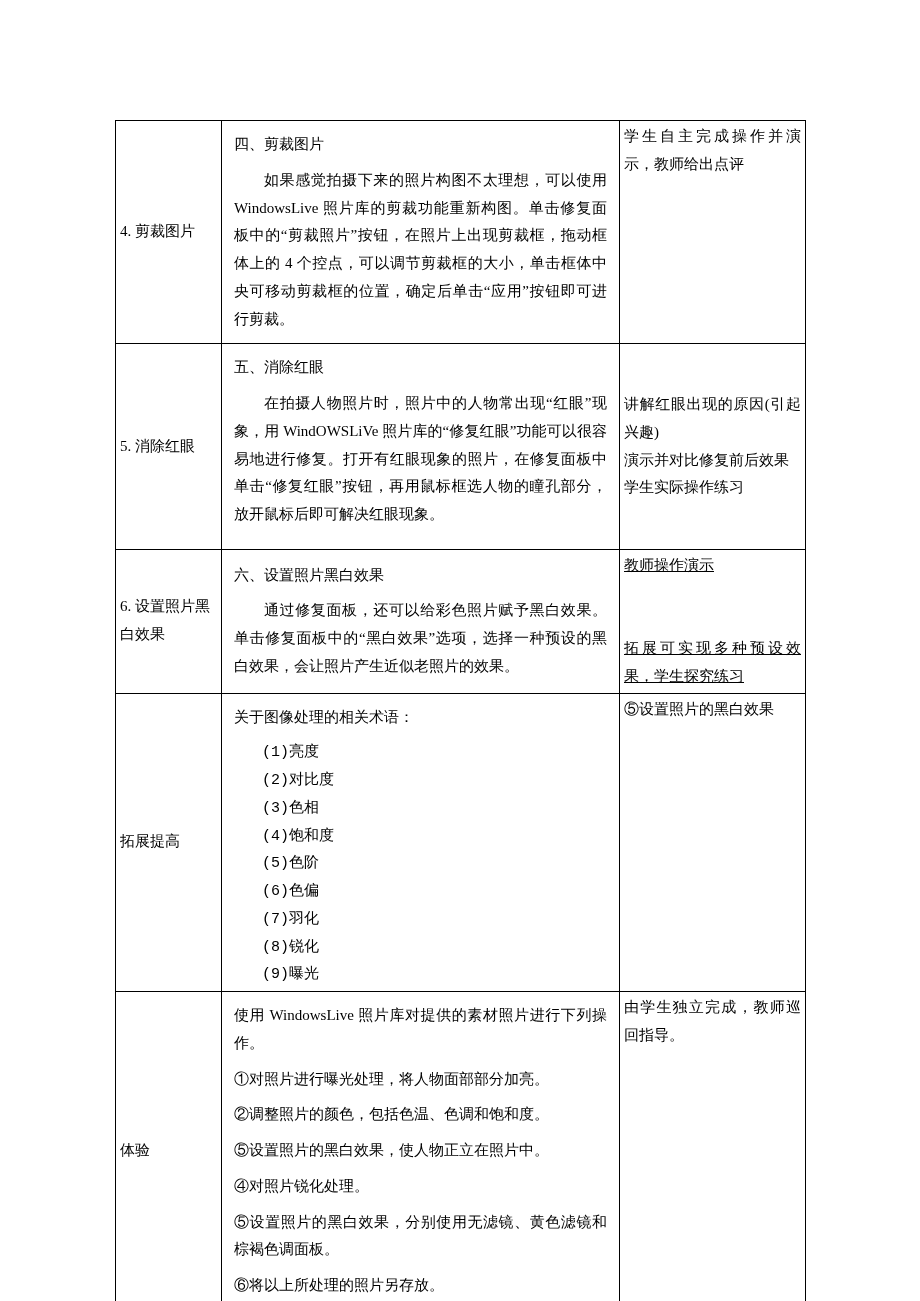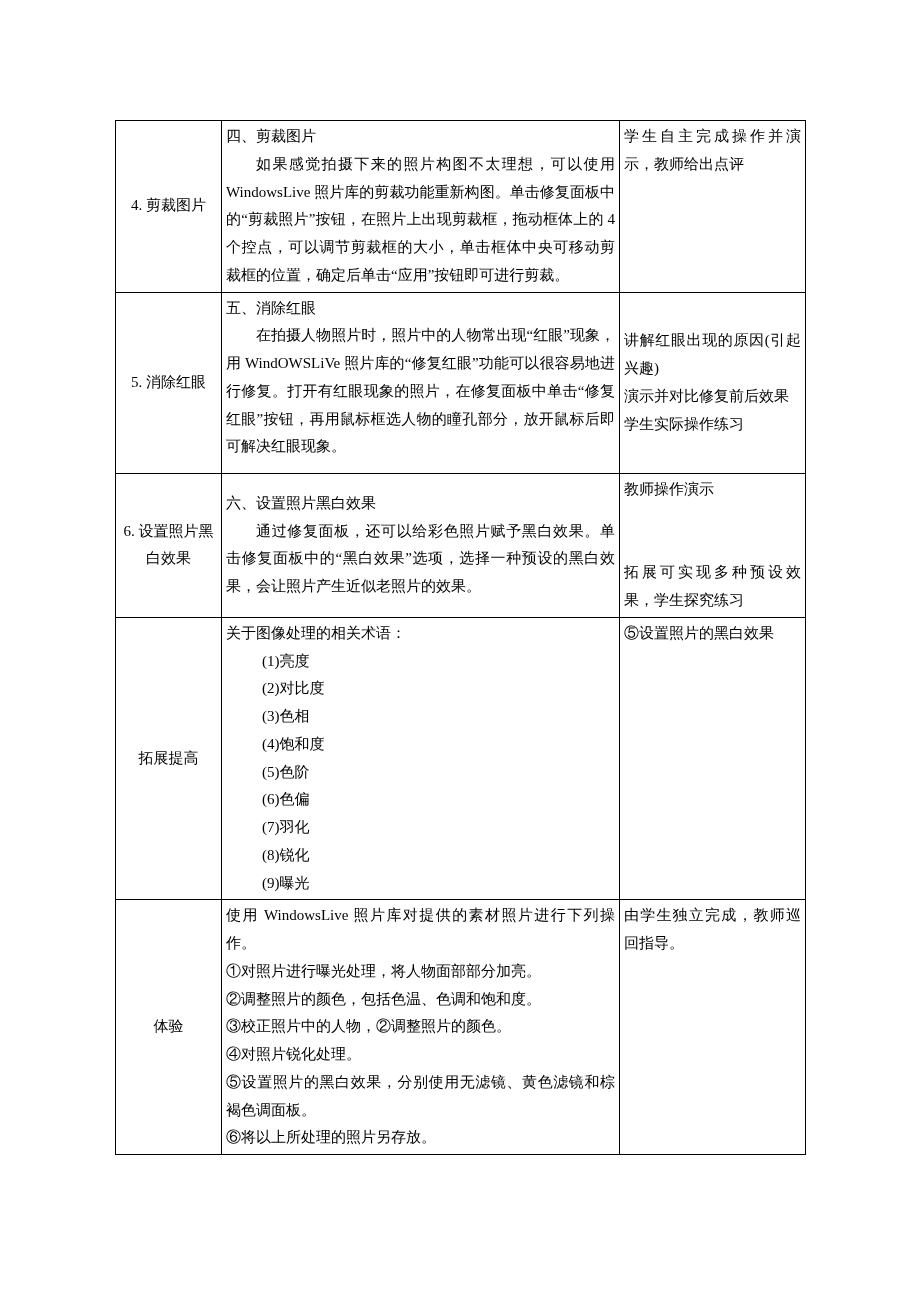--- a/index.html
+++ b/index.html
@@ -21,25 +21,25 @@
     table-layout: fixed;
   }
   td {
     border: 1px solid #000;
     vertical-align: middle;
     padding: 2px 4px;
   }
   col.c1 { width: 106px; }
   col.c2 { width: 398px; }
   col.c3 { width: 186px; }
-  .center { text-align: center; }
+  .center { text-align: left; }
   .j { text-align: justify; text-justify: inter-ideograph; }
   .indent { text-indent: 2em; }
-  .para { margin: 0; }
-  .items { padding-left: 2.4em; }
+  .para { margin: 8px; }
+  .items { padding-left: 2.4em; font-family: Liberation Mono, monospace; }
   .items div { margin: 0; }
 </style>
 </head>
 <body>
 
 <div class="page">
 <table>
   <colgroup>
     <col class="c1">
         <col class="c2">
@@ -66,21 +66,21 @@
 演示并对比修复前后效果
 学生实际操作练习</td>
   </tr>
 
   <tr>
     <td class="center">6. 设置照片黑白效果</td>
     <td class="j">
       <p class="para">六、设置照片黑白效果</p>
       <p class="para indent">通过修复面板，还可以给彩色照片赋予黑白效果。单击修复面板中的“黑白效果”选项，选择一种预设的黑白效果，会让照片产生近似老照片的效果。</p>
     </td>
-    <td class="j" style="white-space:pre-line;vertical-align:top;">教师操作演示
+    <td class="j" style="white-space:pre-line;vertical-align:top;text-decoration:underline;">教师操作演示
 
 
 拓展可实现多种预设效果，学生探究练习</td>
   </tr>
 
   <tr>
     <td class="center">拓展提高</td>
     <td class="j">
       <p class="para">关于图像处理的相关术语：</p>
       <div class="items">
@@ -97,21 +97,21 @@
     </td>
     <td class="j" style="vertical-align:top;">⑤设置照片的黑白效果</td>
   </tr>
 
   <tr>
     <td class="center">体验</td>
     <td class="j">
       <p class="para">使用 WindowsLive 照片库对提供的素材照片进行下列操作。</p>
       <p class="para">①对照片进行曝光处理，将人物面部部分加亮。</p>
       <p class="para">②调整照片的颜色，包括色温、色调和饱和度。</p>
-      <p class="para">③校正照片中的人物，②调整照片的颜色。</p>
+      <p class="para">⑤设置照片的黑白效果，使人物正立在照片中。</p>
       <p class="para">④对照片锐化处理。</p>
       <p class="para">⑤设置照片的黑白效果，分别使用无滤镜、黄色滤镜和棕褐色调面板。</p>
       <p class="para">⑥将以上所处理的照片另存放。</p>
     </td>
     <td class="j" style="vertical-align:top;margin-left:46px;">由学生独立完成，教师巡回指导。</td>
   </tr>
 
 </tbody>
     </table>
 </div>

